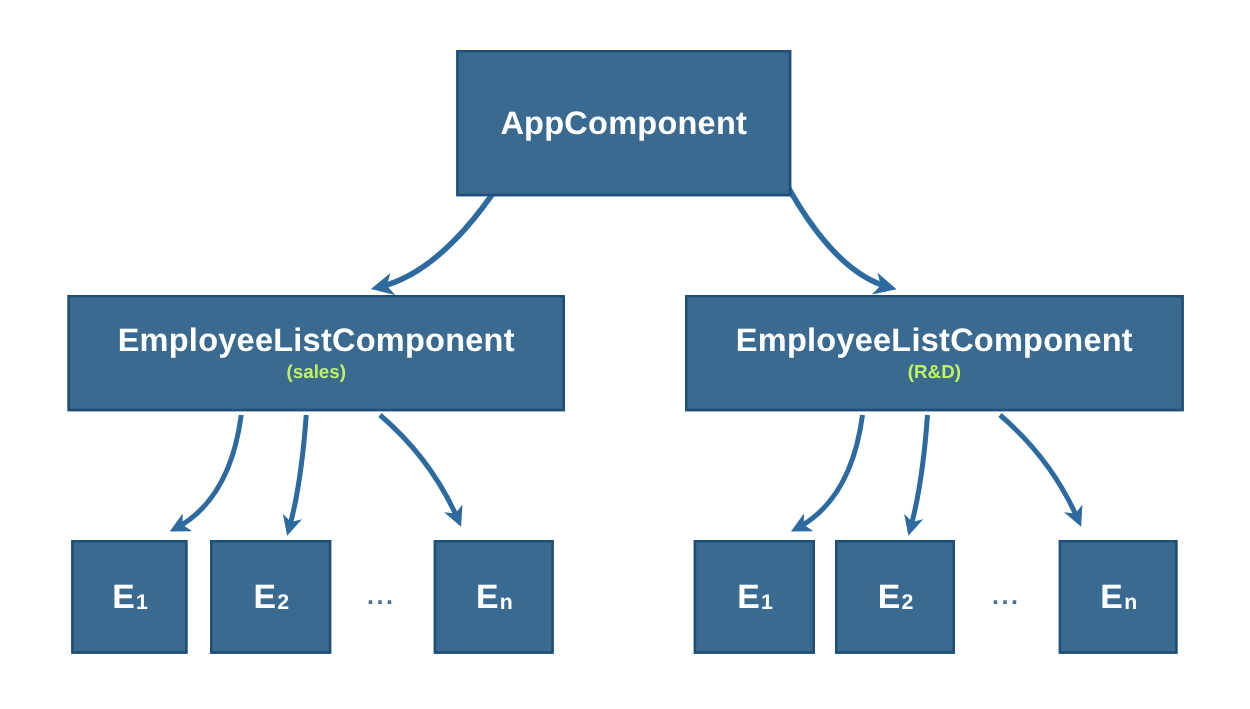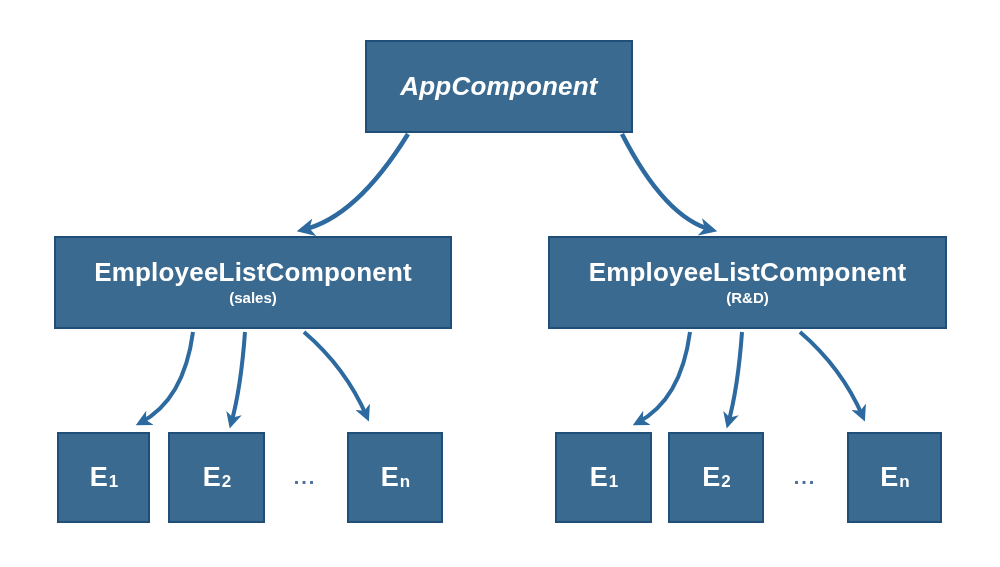--- a/index.html
+++ b/index.html
@@ -37,25 +37,25 @@
   }
   .node .main-label {
     font-size: 26px;
     font-weight: bold;
     letter-spacing: 0.2px;
     line-height: 1.15;
   }
   .node .sub-label {
     font-size: 15px;
     font-weight: bold;
-    color: #ffffff;
+    color: #bef264;
     line-height: 1.2;
     margin-top: 1px;
   }
-  .node-app   { left: 365px; top: 40px;  width: 268px; height: 93px; font-style: italic; }
+  .node-app   { left: 365px; top: 40px;  width: 268px; height: 117px; }
   .node-sales { left: 54px;  top: 236px; width: 398px; height: 93px; }
   .node-rd    { left: 548px; top: 236px; width: 399px; height: 93px; }
 
   .enode {
     position: absolute;
     top: 432px;
     height: 91px;
     box-sizing: border-box;
     background: #3A6A8F;
     border: 2px solid #1F4F78;

